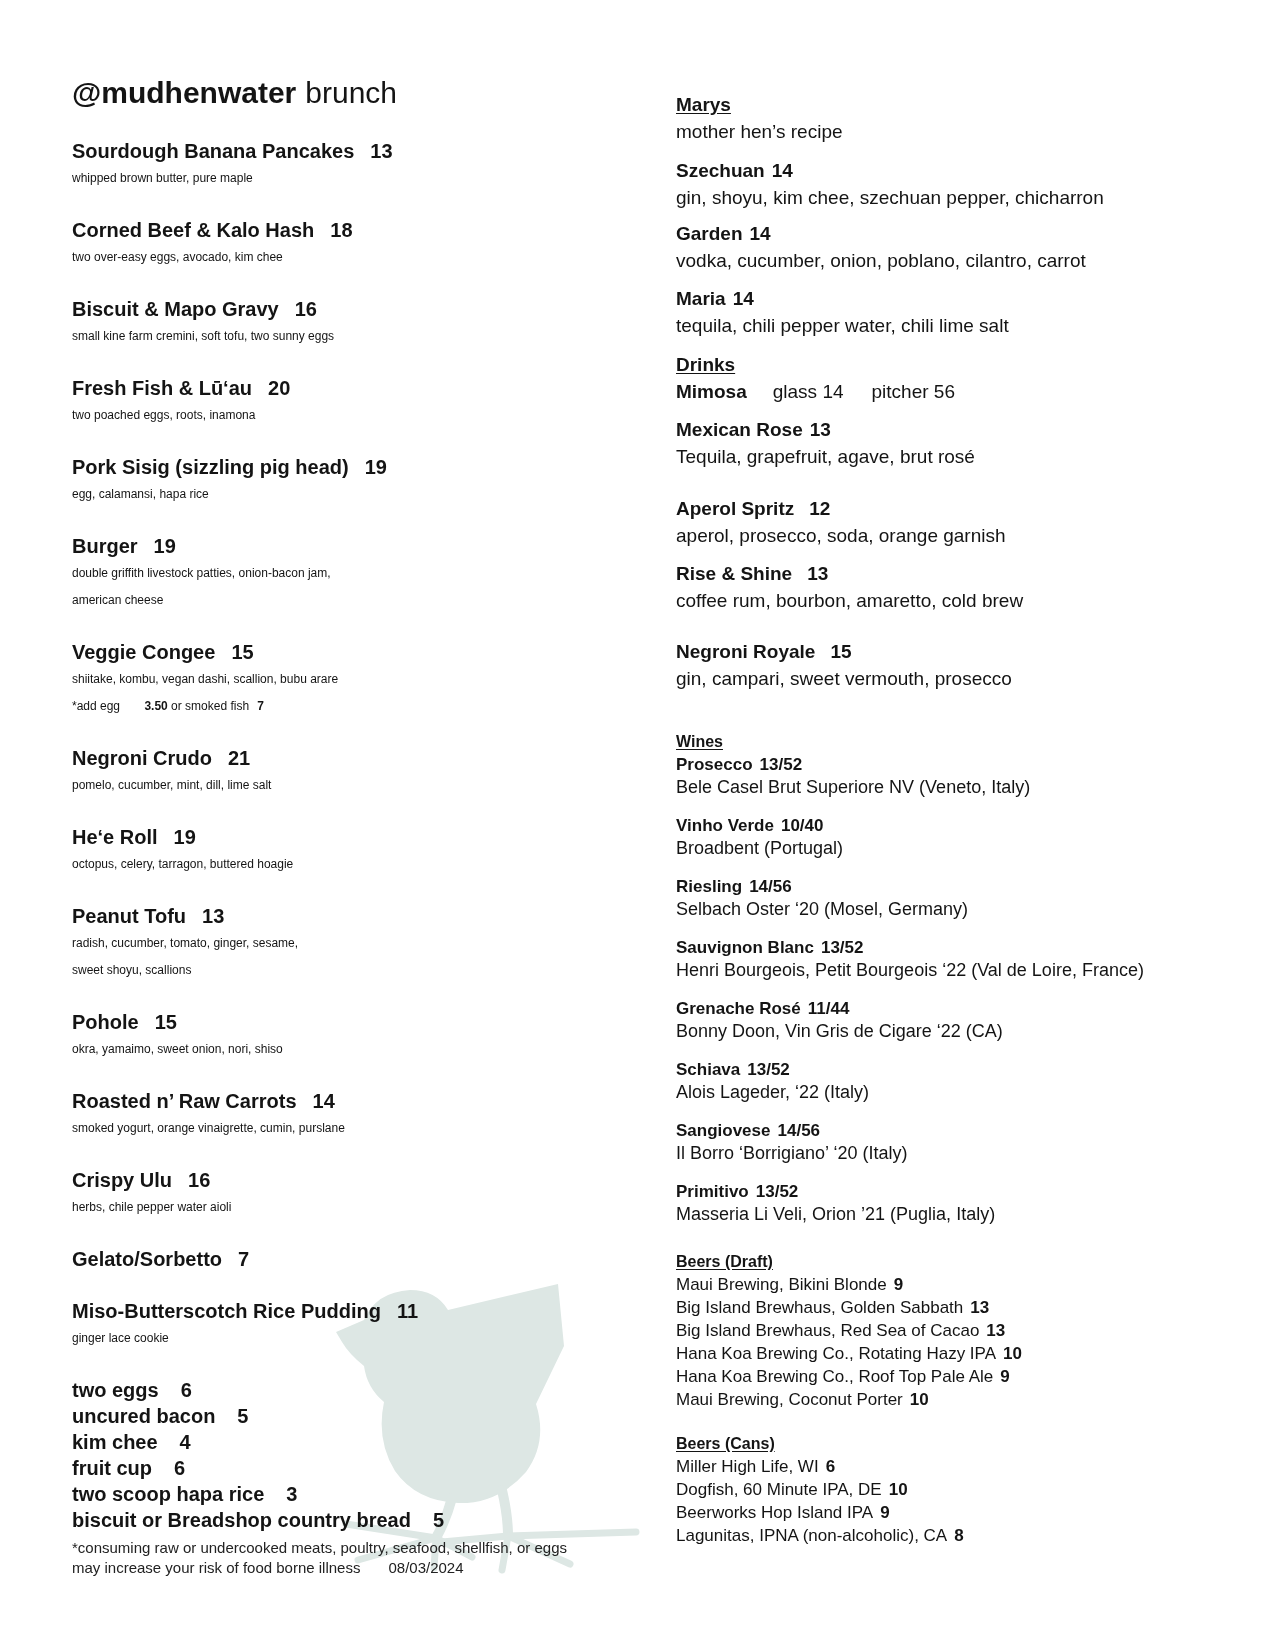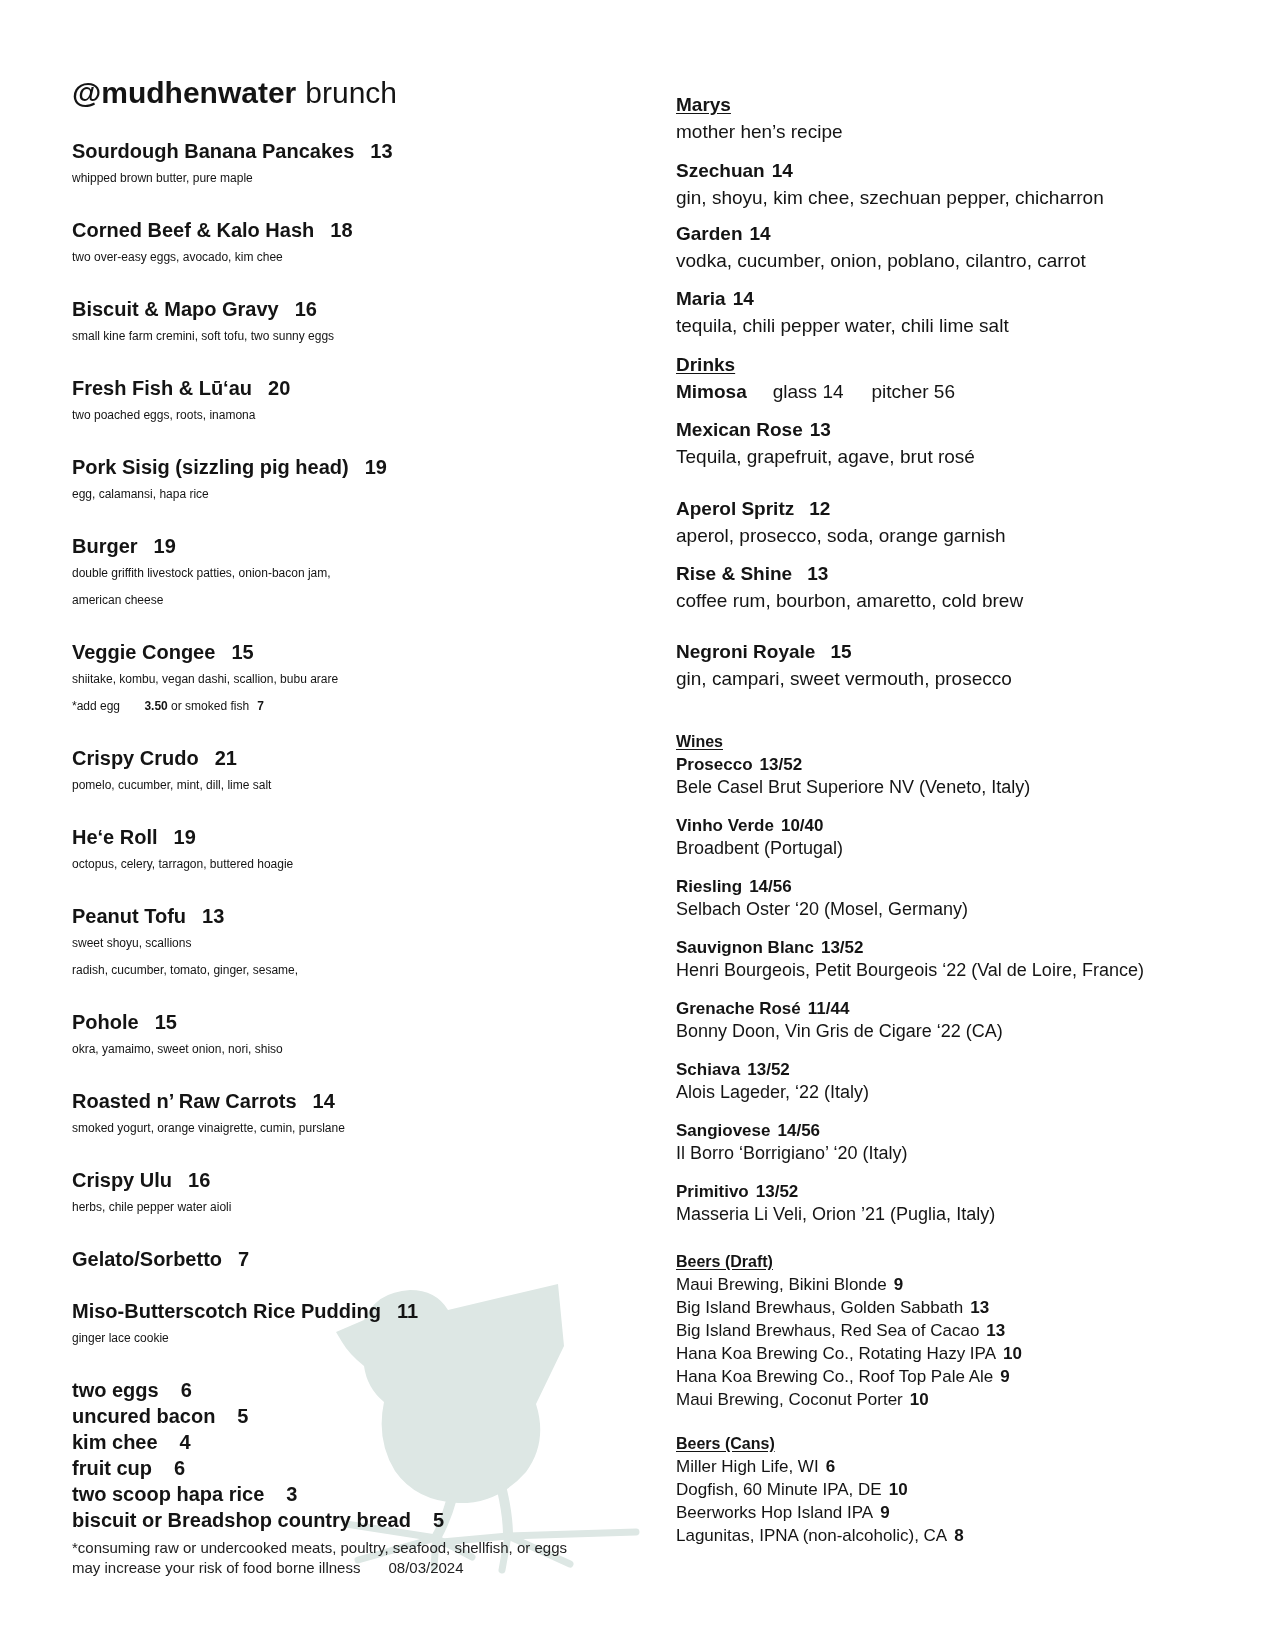--- a/index.html
+++ b/index.html
@@ -127,33 +127,33 @@
       <div class="item-desc">american cheese</div>
     </div>
 
     <div class="item">
       <div class="item-head"><span>Veggie Congee</span><span class="price">15</span></div>
       <div class="item-desc">shiitake, kombu, vegan dashi, scallion, bubu arare</div>
       <div class="item-desc addon"><span>*add egg </span><span class="b">3.50</span><span> or smoked fish</span><span class="b2">7</span></div>
     </div>
 
     <div class="item">
-      <div class="item-head"><span>Crispy Crudo</span><span class="price">21</span></div>
+      <div class="item-head"><span>Negroni Crudo</span><span class="price">21</span></div>
       <div class="item-desc">pomelo, cucumber, mint, dill, lime salt</div>
     </div>
 
     <div class="item">
       <div class="item-head"><span>He‘e Roll</span><span class="price">19</span></div>
       <div class="item-desc">octopus, celery, tarragon, buttered hoagie</div>
     </div>
 
     <div class="item">
       <div class="item-head"><span>Peanut Tofu</span><span class="price">13</span></div>
+      <div class="item-desc">radish, cucumber, tomato, ginger, sesame,</div>
       <div class="item-desc">sweet shoyu, scallions</div>
-      <div class="item-desc">radish, cucumber, tomato, ginger, sesame,</div>
     </div>
 
     <div class="item">
       <div class="item-head"><span>Pohole</span><span class="price">15</span></div>
       <div class="item-desc">okra, yamaimo, sweet onion, nori, shiso</div>
     </div>
 
     <div class="item">
       <div class="item-head"><span>Roasted n’ Raw Carrots</span><span class="price">14</span></div>
       <div class="item-desc">smoked yogurt, orange vinaigrette, cumin, purslane</div>

